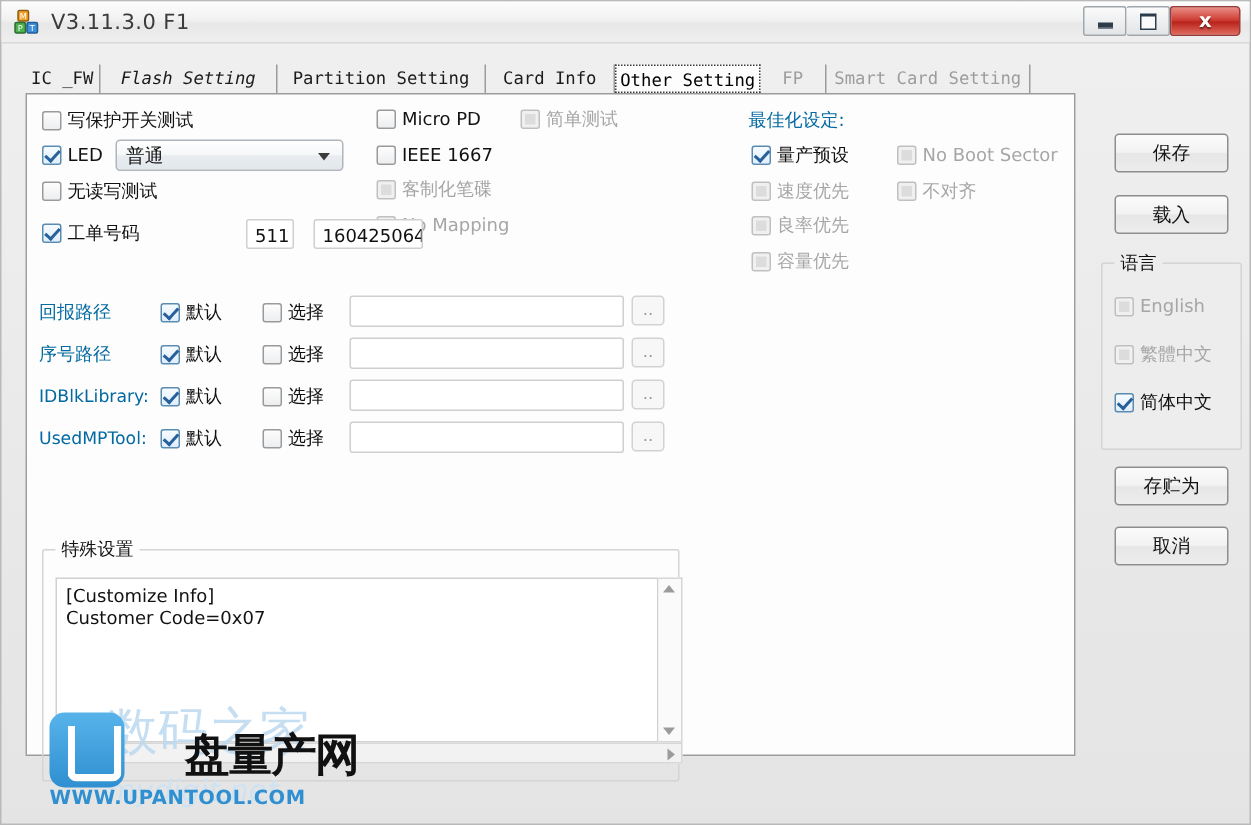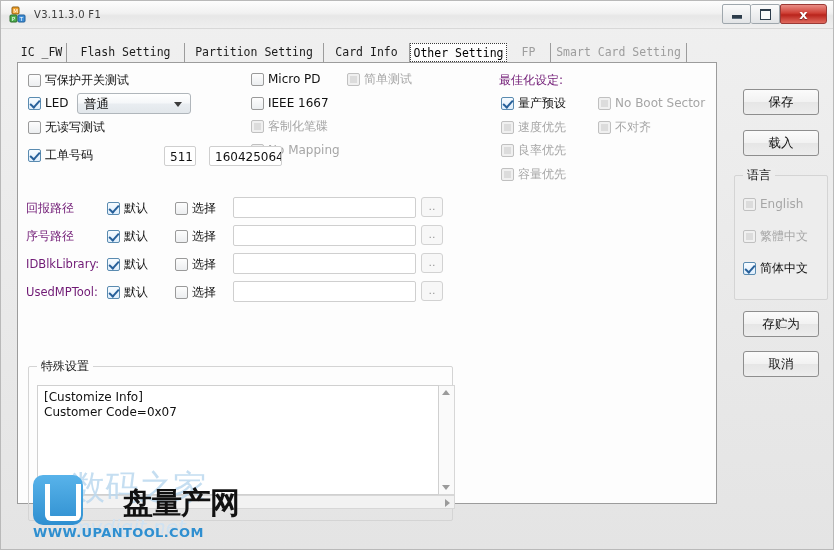--- a/index.html
+++ b/index.html
@@ -15,21 +15,21 @@
     border:1px solid #b9b9b9;box-sizing:border-box;
   }
   #titlebar{
     position:absolute;left:0;top:0;width:832px;height:28px;
     background:linear-gradient(#fdfdfd 0%,#f1f1f1 45%,#e7e7e7 55%,#efefef 100%);
     border-bottom:1px solid #d8d8d8;box-sizing:border-box;
   }
   #app-icon{position:absolute;left:8px;top:5px;width:18px;height:18px;}
   #title-text{
     position:absolute;left:33px;top:5px;height:18px;line-height:18px;
-    font-size:10px;color:#3b3b3b;letter-spacing:.3px;
+    font-size:14px;color:#3b3b3b;letter-spacing:.3px;
     font-family:"DejaVu Sans","Liberation Sans",sans-serif;
   }
   .wbtn{
     position:absolute;top:3px;height:20px;border:1px solid #9fa7ad;
     box-sizing:border-box;border-radius:2px;
     background:linear-gradient(#fbfbfb,#e2e4e6);
   }
   #btn-min{left:721px;width:29px;}
   #btn-max{left:750px;width:29px;border-left:none;}
   #btn-close{
@@ -70,21 +70,21 @@
   .cb.checked .box:after{
     content:"";position:absolute;left:3px;top:0px;width:4px;height:8px;
     border:solid #27609a;border-width:0 2px 2px 0;transform:rotate(42deg);
   }
   .cb.dis .box{background:#f0f0f0;border-color:#c0c0c0;}
   .cb.dis .box:before{
     content:"";position:absolute;left:2px;top:2px;width:7px;height:7px;background:#dcdcdc;
   }
   .cb .lbl{font-size:12px;color:#111;}
   .cb.dis .lbl{color:#a6a6a6;}
-  .statictext{position:absolute;white-space:nowrap;font-size:12px;color:#701a75;line-height:17px;}
+  .statictext{position:absolute;white-space:nowrap;font-size:12px;color:#0369a1;line-height:17px;}
   .tbox{
     position:absolute;background:#fff;border:1px solid #cfcfcf;
     box-sizing:border-box;border-radius:2px;font-size:12px;color:#111;
     padding:2px 5px;line-height:16px;white-space:nowrap;overflow:hidden;
   }
   .combo{
     position:absolute;height:21px;box-sizing:border-box;
     border:1px solid #b0b6bb;border-radius:3px;
     background:linear-gradient(#ffffff 0%,#f5f7f9 48%,#e9edf1 52%,#e2e7eb 100%);
   }
@@ -182,36 +182,36 @@
     </div>
     <div class="wbtn" id="btn-close">
       <div class="wbtn-glyph">
         <span class="closeX">x</span>
       </div>
     </div>
   </div>
 
   <div id="tabstrip">
       <div class="tab" style="left: 0px; width: 50px;">IC _FW</div>
-      <div class="tab" style="left: 50px; width: 118px;">Flash Setting</div>
+      <div class="tab" style="left: 50px; width: 118px; font-style: italic;">Flash Setting</div>
       <div class="tab" style="left: 168px; width: 139px;">Partition Setting</div>
       <div class="tab" style="left: 307px; width: 86px;">Card Info</div>
       <div class="tab selected" style="left: 393px; width: 97px;">Other Setting</div>
       <div class="tab disabled" style="left: 490px; width: 44px;">FP</div>
       <div class="tab disabled" style="left: 534px; width: 136px;">Smart Card Setting</div>
     </div>
   <div id="tabpanel">
 
     <div class="cb" style="left:10px;top:9px;" id="cb-c1-0">
       <span class="box"></span><span class="lbl">写保护开关测试</span>
     </div>
     <div class="cb checked" style="left:10px;top:32px;" id="cb-c1-1">
       <span class="box"></span><span class="lbl">LED</span>
     </div>
-    <div class="combo" style="left:59px;top:30px;width:114px;">
+    <div class="combo" style="left:59px;top:30px;width:152px;">
       <span class="cval">普通</span>
       <span class="carrow"></span>
     </div>
     <div class="cb" style="left:10px;top:56px;" id="cb-c1-2">
       <span class="box"></span><span class="lbl">无读写测试</span>
     </div>
 
     <div class="cb" style="left:233px;top:8px;">
       <span class="box"></span><span class="lbl">Micro PD</span>
     </div>

